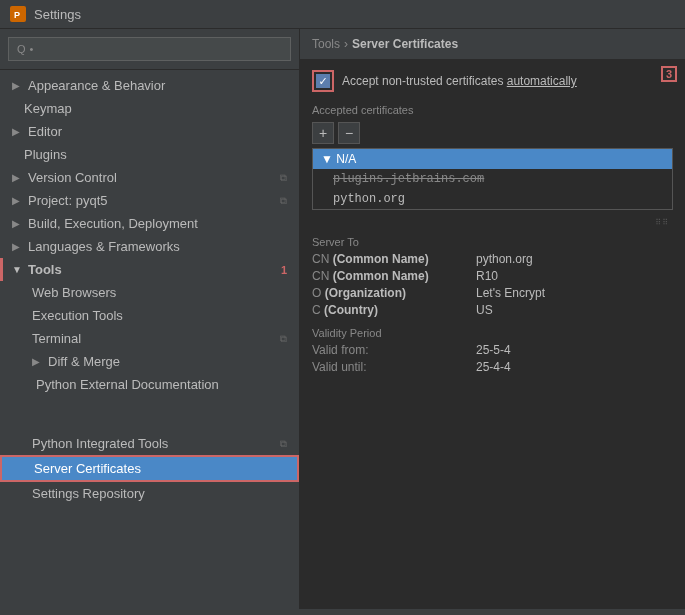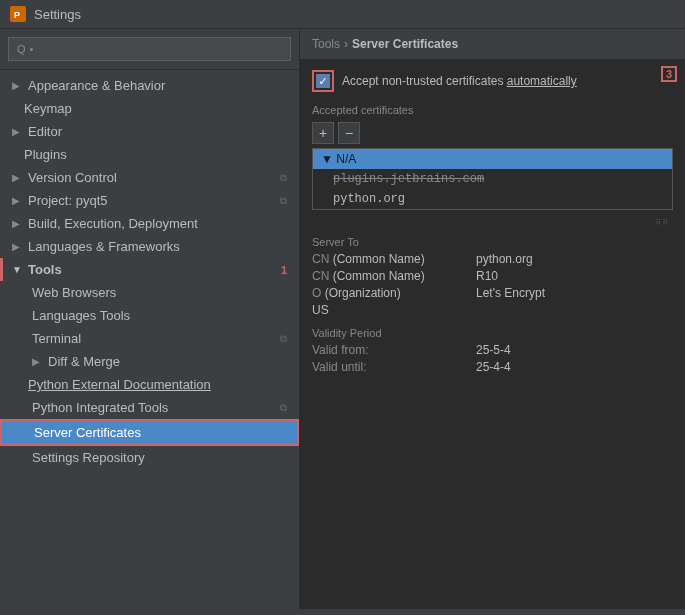--- a/index.html
+++ b/index.html
@@ -213,21 +213,21 @@
     }
 
     .cert-list {
       border: 1px solid #555;
       background: #2b2b2b;
       margin-bottom: 8px;
     }
 
     .cert-group-header {
       background: #4a88c7;
-      color: #0f172a;
+      color: #ffffff;
       padding: 3px 8px;
       display: flex;
       align-items: center;
       gap: 6px;
       font-size: 12px;
     }
 
     .cert-item {
       padding: 3px 20px;
       font-size: 12px;
@@ -266,21 +266,21 @@
       align-items: baseline;
       margin-bottom: 3px;
       gap: 4px;
     }
     .detail-key {
       color: #888;
       min-width: 160px;
     }
     .detail-key-bold {
       color: #bbbbbb;
-      font-weight: normal;
+      font-weight: bold;
     }
     .detail-value {
       color: #bbbbbb;
     }
   </style>
 </head>
 <body>
 
 <div class="titlebar">
   <div class="titlebar-logo">
@@ -355,38 +355,38 @@
         <span class="nav-arrow expanded">▼</span>
         <span class="nav-label" style="font-weight:bold;color:#bbbbbb;">Tools</span>
         <span class="badge-1">1</span>
       </div>
 
       <div class="nav-item" style="padding-left:32px;">
         <span class="nav-label">Web Browsers</span>
       </div>
 
       <div class="nav-item" style="padding-left:32px;">
-        <span class="nav-label">Languages Tools</span>
+        <span class="nav-label">Execution Tools</span>
       </div>
 
       <div class="nav-item" style="padding-left:32px;justify-content:space-between;">
         <span class="nav-label">Terminal</span>
         <span class="nav-copy-icon">⧉</span>
       </div>
 
       <div class="nav-item" style="padding-left:32px;">
         <span class="nav-arrow">▶</span>
         <span class="nav-label">Diff &amp; Merge</span>
       </div>
 
-      <div class="nav-item" style="padding-left:28px;text-decoration:underline;">
+      <div class="nav-item" style="padding-left:36px;">
         <span class="nav-label">Python External Documentation</span>
       </div>
 
-      <div class="nav-item" style="padding-left:32px;justify-content:space-between;">
+      <div class="nav-item" style="padding-left:32px;justify-content:space-between;margin-top:36px;">
         <span class="nav-label">Python Integrated Tools</span>
         <span class="nav-copy-icon">⧉</span>
       </div>
 
       <div class="nav-item selected" style="padding-left:32px;position:relative;border:2px solid #cc6666;">
         <span class="nav-label">Server Certificates</span>
 
       </div>
 
       <div class="nav-item" style="padding-left:32px;">
@@ -461,20 +461,23 @@
         </div>
 
         <div class="detail-row">
           <span class="detail-key">
             O <span class="detail-key-bold">(Organization)</span>
           </span>
           <span class="detail-value">Let's Encrypt</span>
         </div>
 
         <div class="detail-row">
+          <span class="detail-key">
+            C <span class="detail-key-bold">(Country)</span>
+          </span>
           <span class="detail-value">US</span>
         </div>
 
         <div class="detail-section-label">Validity Period</div>
 
         <div class="detail-row">
           <span class="detail-key">Valid from:</span>
           <span class="detail-value">25-5-4</span>
         </div>
 

